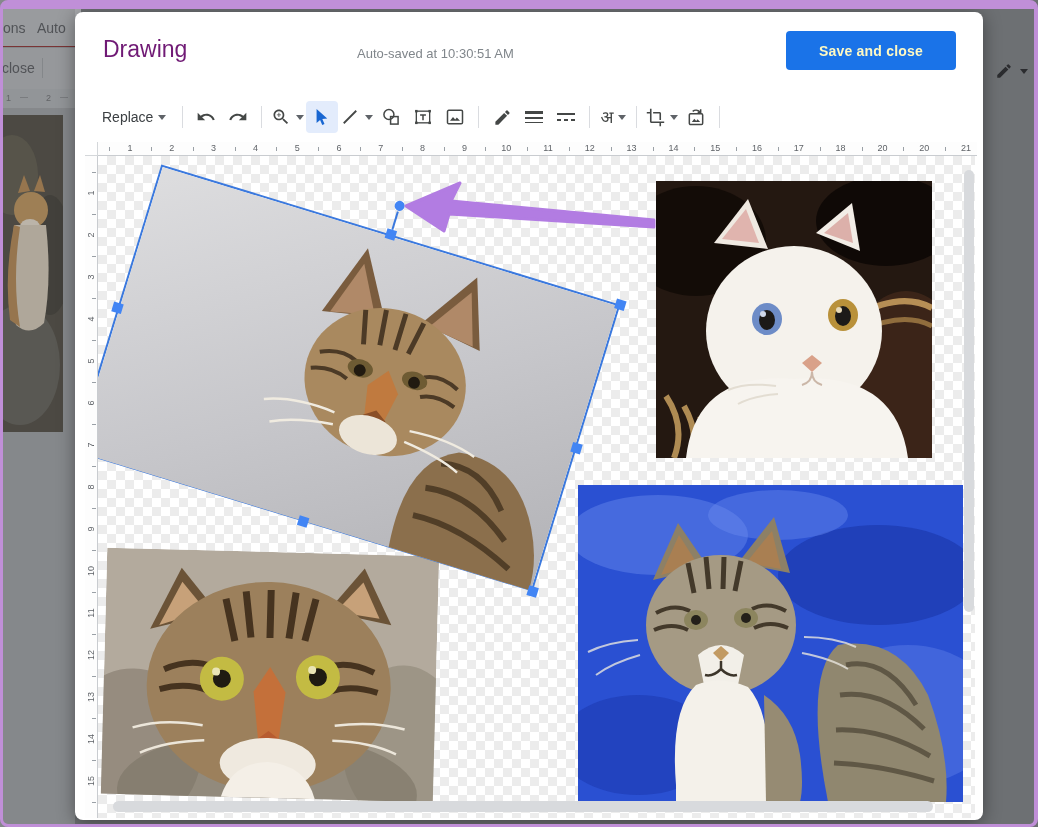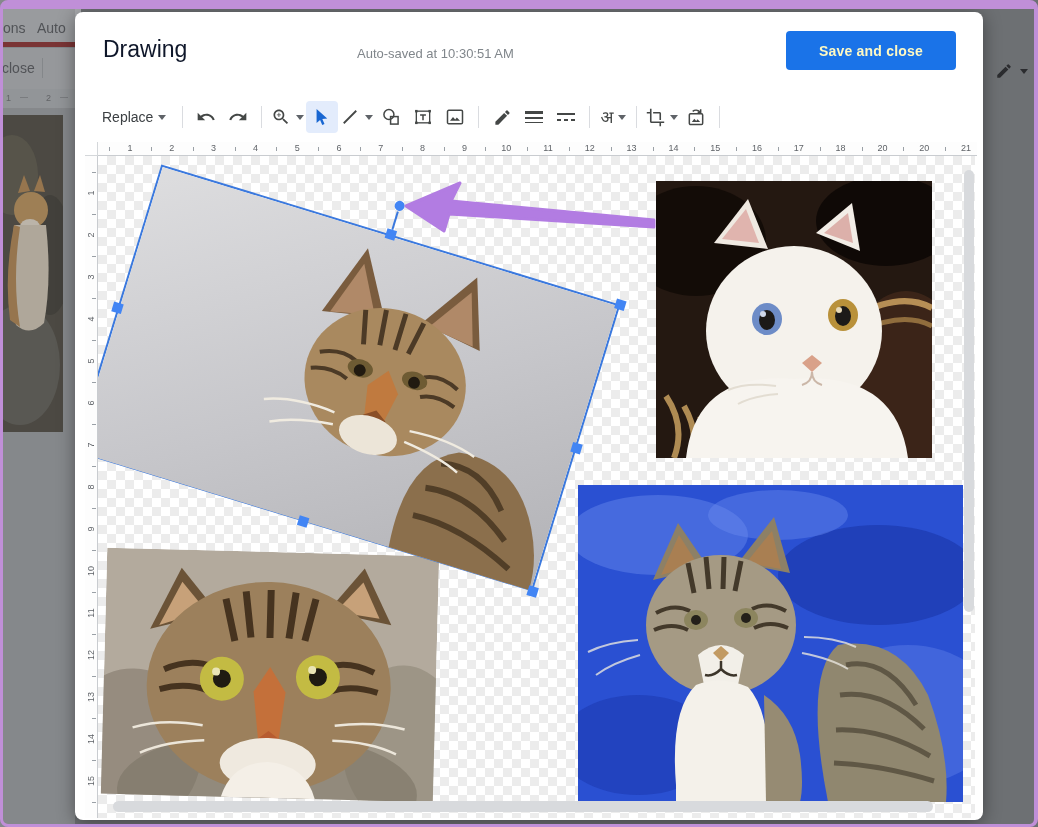--- a/index.html
+++ b/index.html
@@ -4,38 +4,38 @@
 <style>
   * { margin:0; padding:0; box-sizing:border-box; }
   html,body { width:1038px; height:827px; overflow:hidden; font-family:"Liberation Sans", sans-serif; }
   #page { position:relative; width:1038px; height:827px; background:#6d7073; overflow:hidden; }
 
   
   #frame { position:absolute; inset:0; border:3px solid #c08fd8; border-top-width:9px; border-right-width:4px; border-radius:8px; pointer-events:none; z-index:200; }
 
   
   #docs-left { position:absolute; left:0; top:0; width:75px; height:827px; background:#8e9093; z-index:1; }
-  .menu-row { position:absolute; left:0; top:9px; width:81px; height:38px; background:#a9abae; border-bottom:5px solid #7f1d1d; }
+  .menu-row { position:absolute; left:0; top:9px; width:81px; height:38px; background:#a9abae; border-bottom:1px solid #7f1d1d; }
   .menu-row span { position:absolute; top:11px; font-size:14px; color:#46474b; }
   .menu-ons { left:3px; } .menu-help { left:37px; }
   .font-row { position:absolute; left:0; top:48px; width:75px; height:41px; background:#a5a7aa; }
   .font-row span { position:absolute; left:2px; top:12px; font-size:14px; color:#46474b; }
   .font-row .vdiv { position:absolute; left:42px; top:10px; width:1px; height:20px; background:#8d8f92; }
   .mini-ruler { position:absolute; left:0; top:89px; width:75px; height:20px; background:#a0a2a5; border-bottom:1px solid #8f9194; }
   .mini-ruler b { position:absolute; top:4px; font-size:9px; font-weight:400; color:#5c5e61; }
   .mini-ruler i { position:absolute; top:8px; width:8px; height:1px; background:#7e8083; }
   .doc-photo { position:absolute; left:0; top:115px; width:63px; height:317px; }
   #docs-left .dim { position:absolute; inset:0; background:rgba(112,115,119,0.28); }
 
   
   #mode-btn { position:absolute; left:995px; top:57px; width:38px; height:28px; z-index:1; display:flex; align-items:center; gap:5px; }
 
   
   #dialog { position:absolute; left:75px; top:12px; width:908px; height:808px; background:#fff; border-radius:8px; box-shadow:0 3px 18px rgba(0,0,0,.4); z-index:10; }
-  #dlg-title { position:absolute; left:28px; top:24px; font-size:23px; color:#0f172a; }
+  #dlg-title { position:absolute; left:28px; top:24px; font-size:23px; color:#701a75; }
   #autosave { position:absolute; left:282px; top:34px; font-size:13px; color:#80868b; }
   #save-btn { position:absolute; left:711px; top:19px; width:170px; height:39px; background:#1a73e8; border:none; border-radius:4px; color:#fef9c3; font-size:14px; font-weight:700; font-family:"Liberation Sans",sans-serif; letter-spacing:.2px; cursor:pointer; }
 
   
   #toolbar { position:absolute; left:18px; top:86px; height:38px; display:flex; align-items:center; }
   .tbtn { height:32px; min-width:32px; display:flex; align-items:center; justify-content:center; border-radius:4px; color:#444746; gap:3px; padding:0 2px; }
   .tbtn.wide { padding:0 9px; font-size:14px; color:#3c4043; }
   .tbtn.active { background:#e3ecfc; }
   .caret { width:0; height:0; border-left:4px solid transparent; border-right:4px solid transparent; border-top:5px solid #5f6368; margin-left:2px; }
   .tsep { width:1px; height:22px; background:#dadce0; margin:0 7px; }

